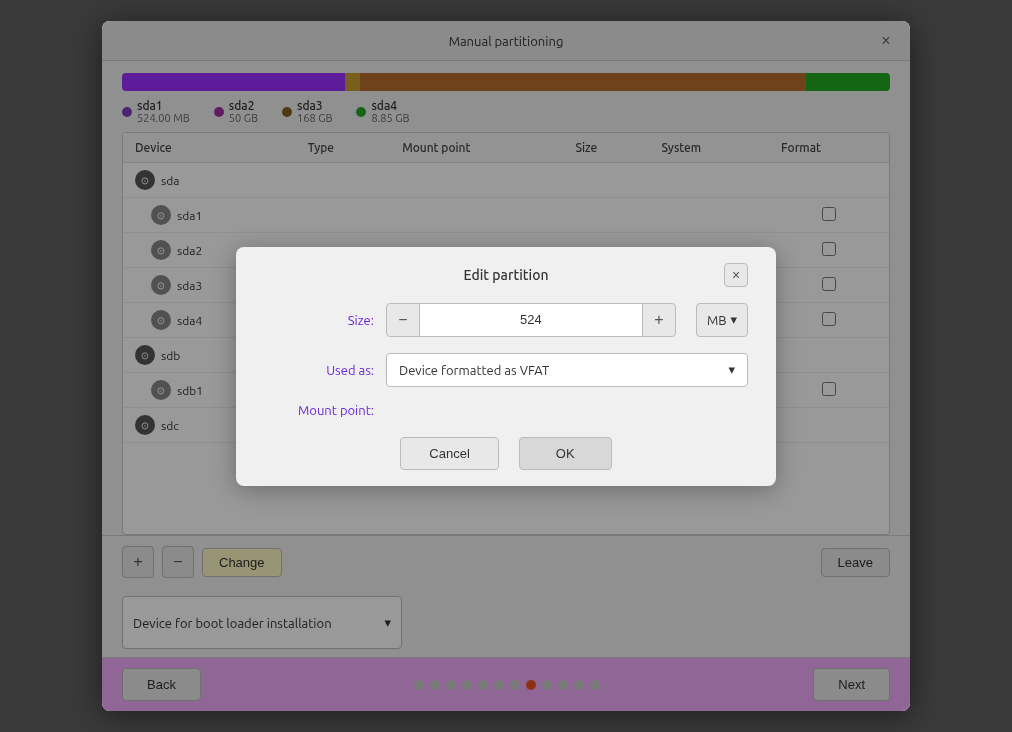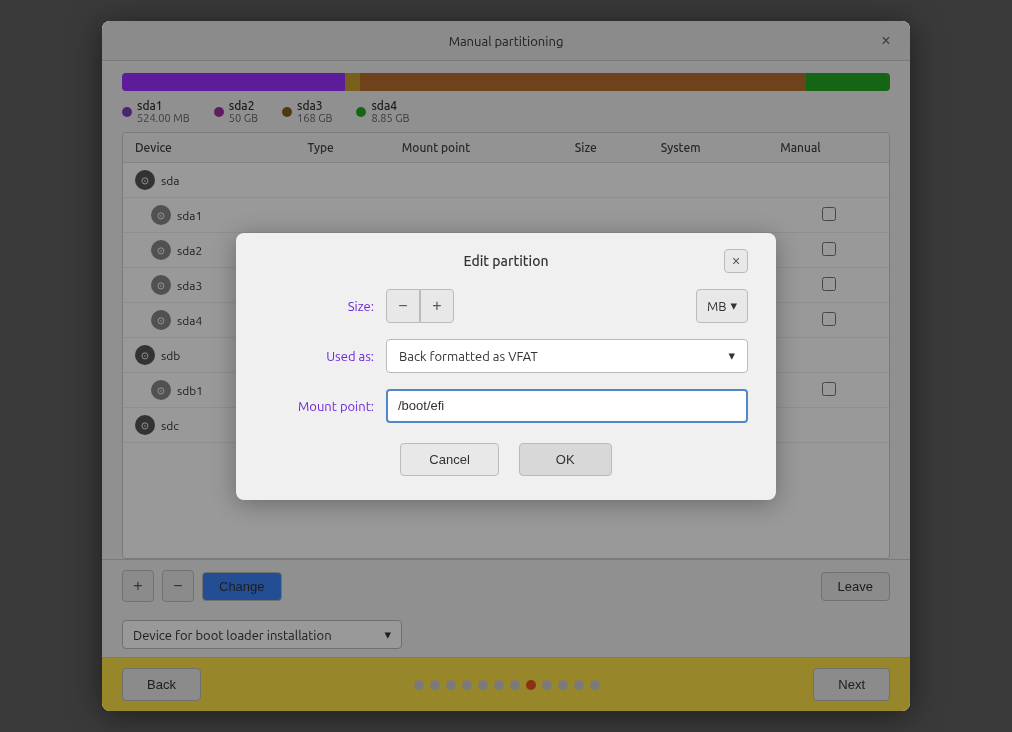--- a/index.html
+++ b/index.html
@@ -159,21 +159,21 @@
       display: flex;
       align-items: center;
       justify-content: center;
       font-size: 16px;
       color: #555;
     }
     .change-btn {
       padding: 6px 16px;
       border: 1px solid #bbb;
       border-radius: 4px;
-      background: #3b82f6;
+      background: #fef9c3;
       cursor: pointer;
       font-size: 13px;
       color: #333;
     }
     .spacer { flex: 1; }
     .new-partition-btn {
       padding: 6px 16px;
       border: 1px solid #bbb;
       border-radius: 4px;
       background: #e8e8e8;
@@ -190,37 +190,37 @@
       font-size: 13px;
       color: #333;
     }
 
     .boot-loader-row {
       padding: 8px 20px;
       background: #f0f0f0;
     }
     .boot-loader-select {
       width: 280px;
-      padding: 6px 10px;
+      padding: 18px 10px;
       border: 1px solid #bbb;
       border-radius: 4px;
       background: #fff;
       font-size: 13px;
       color: #333;
       display: flex;
       align-items: center;
       justify-content: space-between;
       cursor: pointer;
     }
 
     .nav-row {
       padding: 10px 20px;
       display: flex;
       align-items: center;
-      background: #fde047;
+      background: #f0abfc;
       border-top: 1px solid #ccc;
     }
     .nav-back-btn, .nav-next-btn {
       padding: 8px 24px;
       border-radius: 4px;
       border: 1px solid #bbb;
       cursor: pointer;
       font-size: 13px;
     }
     .nav-back-btn { background: #e8e8e8; color: #333; }
@@ -247,21 +247,21 @@
       background: rgba(0,0,0,0.4);
       display: flex;
       align-items: center;
       justify-content: center;
       z-index: 100;
     }
     .modal {
       background: #f0f0f0;
       border-radius: 8px;
       width: 540px;
-      padding: 20px 28px 24px;
+      padding: 20px 28px 16px;
       box-shadow: 0 4px 24px rgba(0,0,0,0.3);
       position: relative;
     }
     .modal-titlebar {
       display: flex;
       align-items: center;
       justify-content: center;
       margin-bottom: 20px;
       position: relative;
     }
@@ -450,21 +450,21 @@
   <div class="table-container">
     <table>
       <thead>
         <tr>
 
         <th>Device</th>
             <th>Type</th>
             <th>Mount point</th>
             <th>Size</th>
             <th>System</th>
-            <th>Manual</th>
+            <th>Format</th>
           </tr>
       </thead>
       <tbody>
 
       <tr>
             <td><span class="drive-icon"><span class="icon-circle dark">⊙</span> sda</span></td>
             <td></td>
             <td></td>
             <td></td>
             <td></td>
@@ -569,39 +569,39 @@
     <div class="modal">
       <div class="modal-titlebar">
         <span class="modal-title">Edit partition</span>
         <button class="modal-close">×</button>
       </div>
 
       <div class="modal-field">
         <span class="modal-field-label">Size:</span>
         <div class="size-control">
           <button class="size-minus">−</button>
+          <input class="size-input" type="text" value="524" style="">
           <button class="size-plus">+</button>
         </div>
         <div class="unit-select">
           <span>MB</span>
           <span>▾</span>
         </div>
       </div>
 
       <div class="modal-field">
         <span class="modal-field-label">Used as:</span>
         <div class="dropdown-select">
-          <span>Back formatted as VFAT</span>
+          <span>Device formatted as VFAT</span>
           <span>▾</span>
         </div>
       </div>
 
       <div class="modal-field">
         <span class="modal-field-label">Mount point:</span>
-        <input class="mount-input" type="text" value="/boot/efi" style="">
       </div>
 
       <div class="modal-buttons">
         <button class="btn-cancel">Cancel</button>
         <button class="btn-ok">OK</button>
       </div>
     </div>
   </div>
 </div>
 

